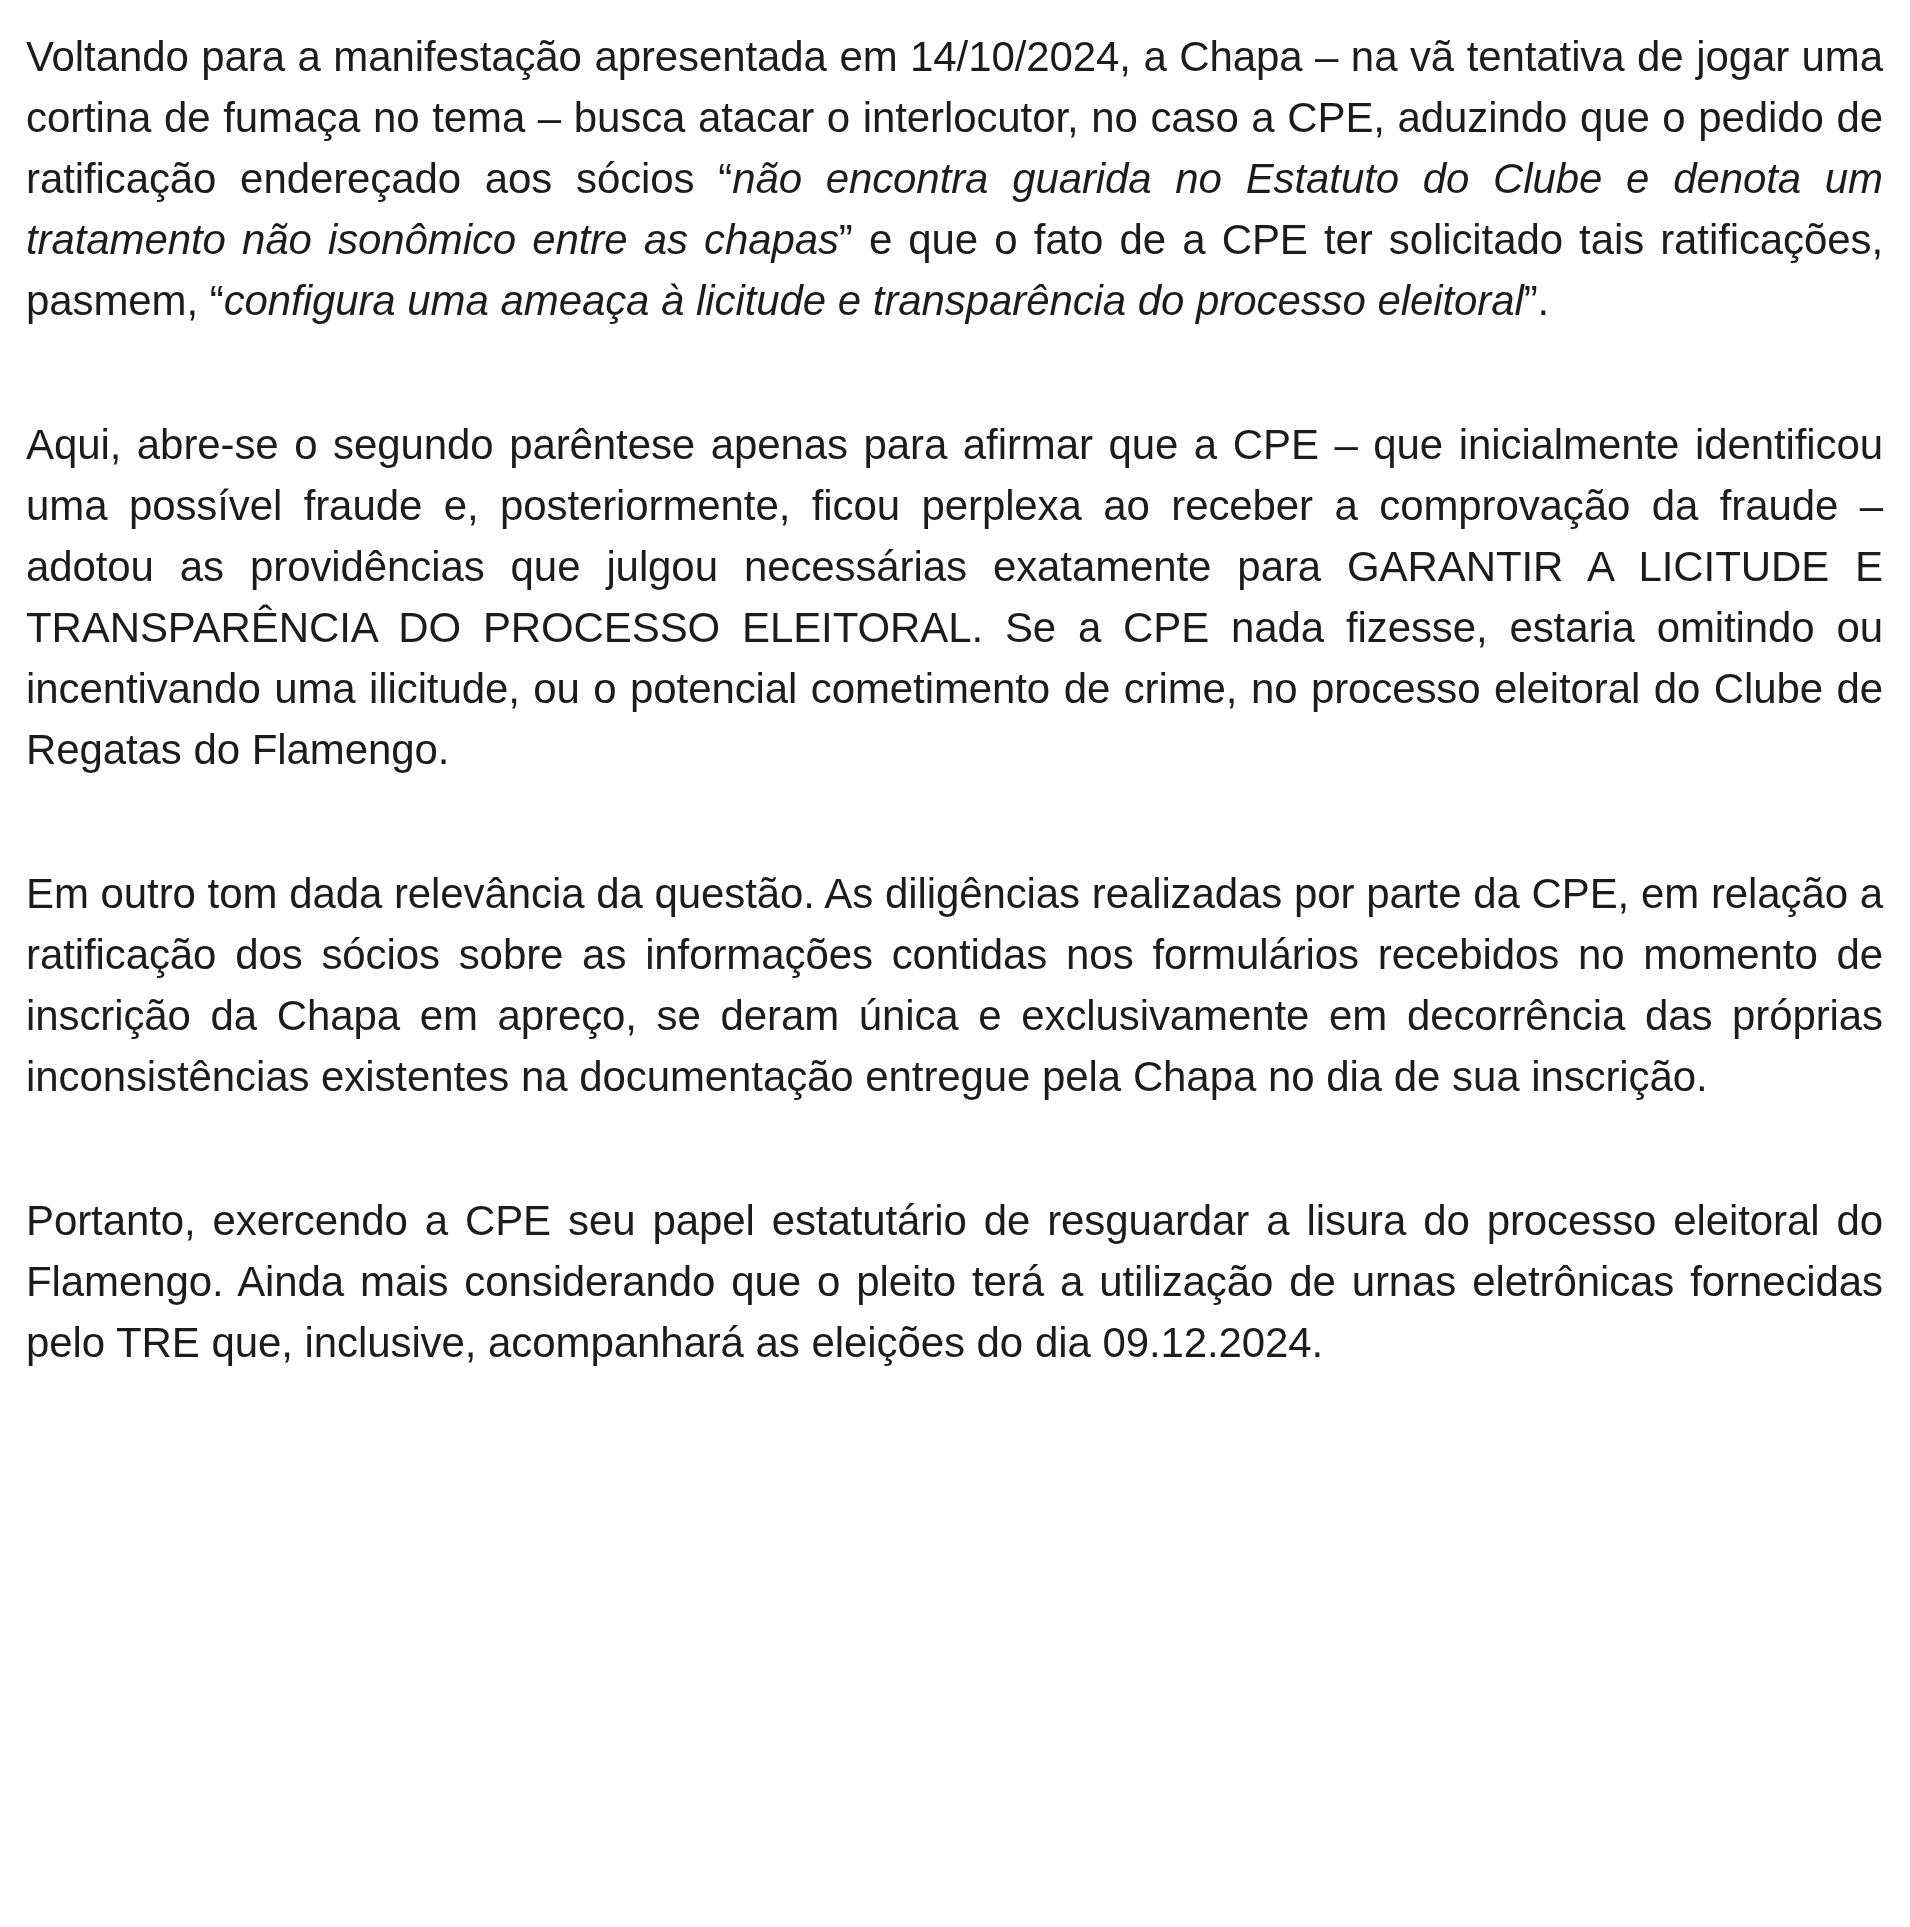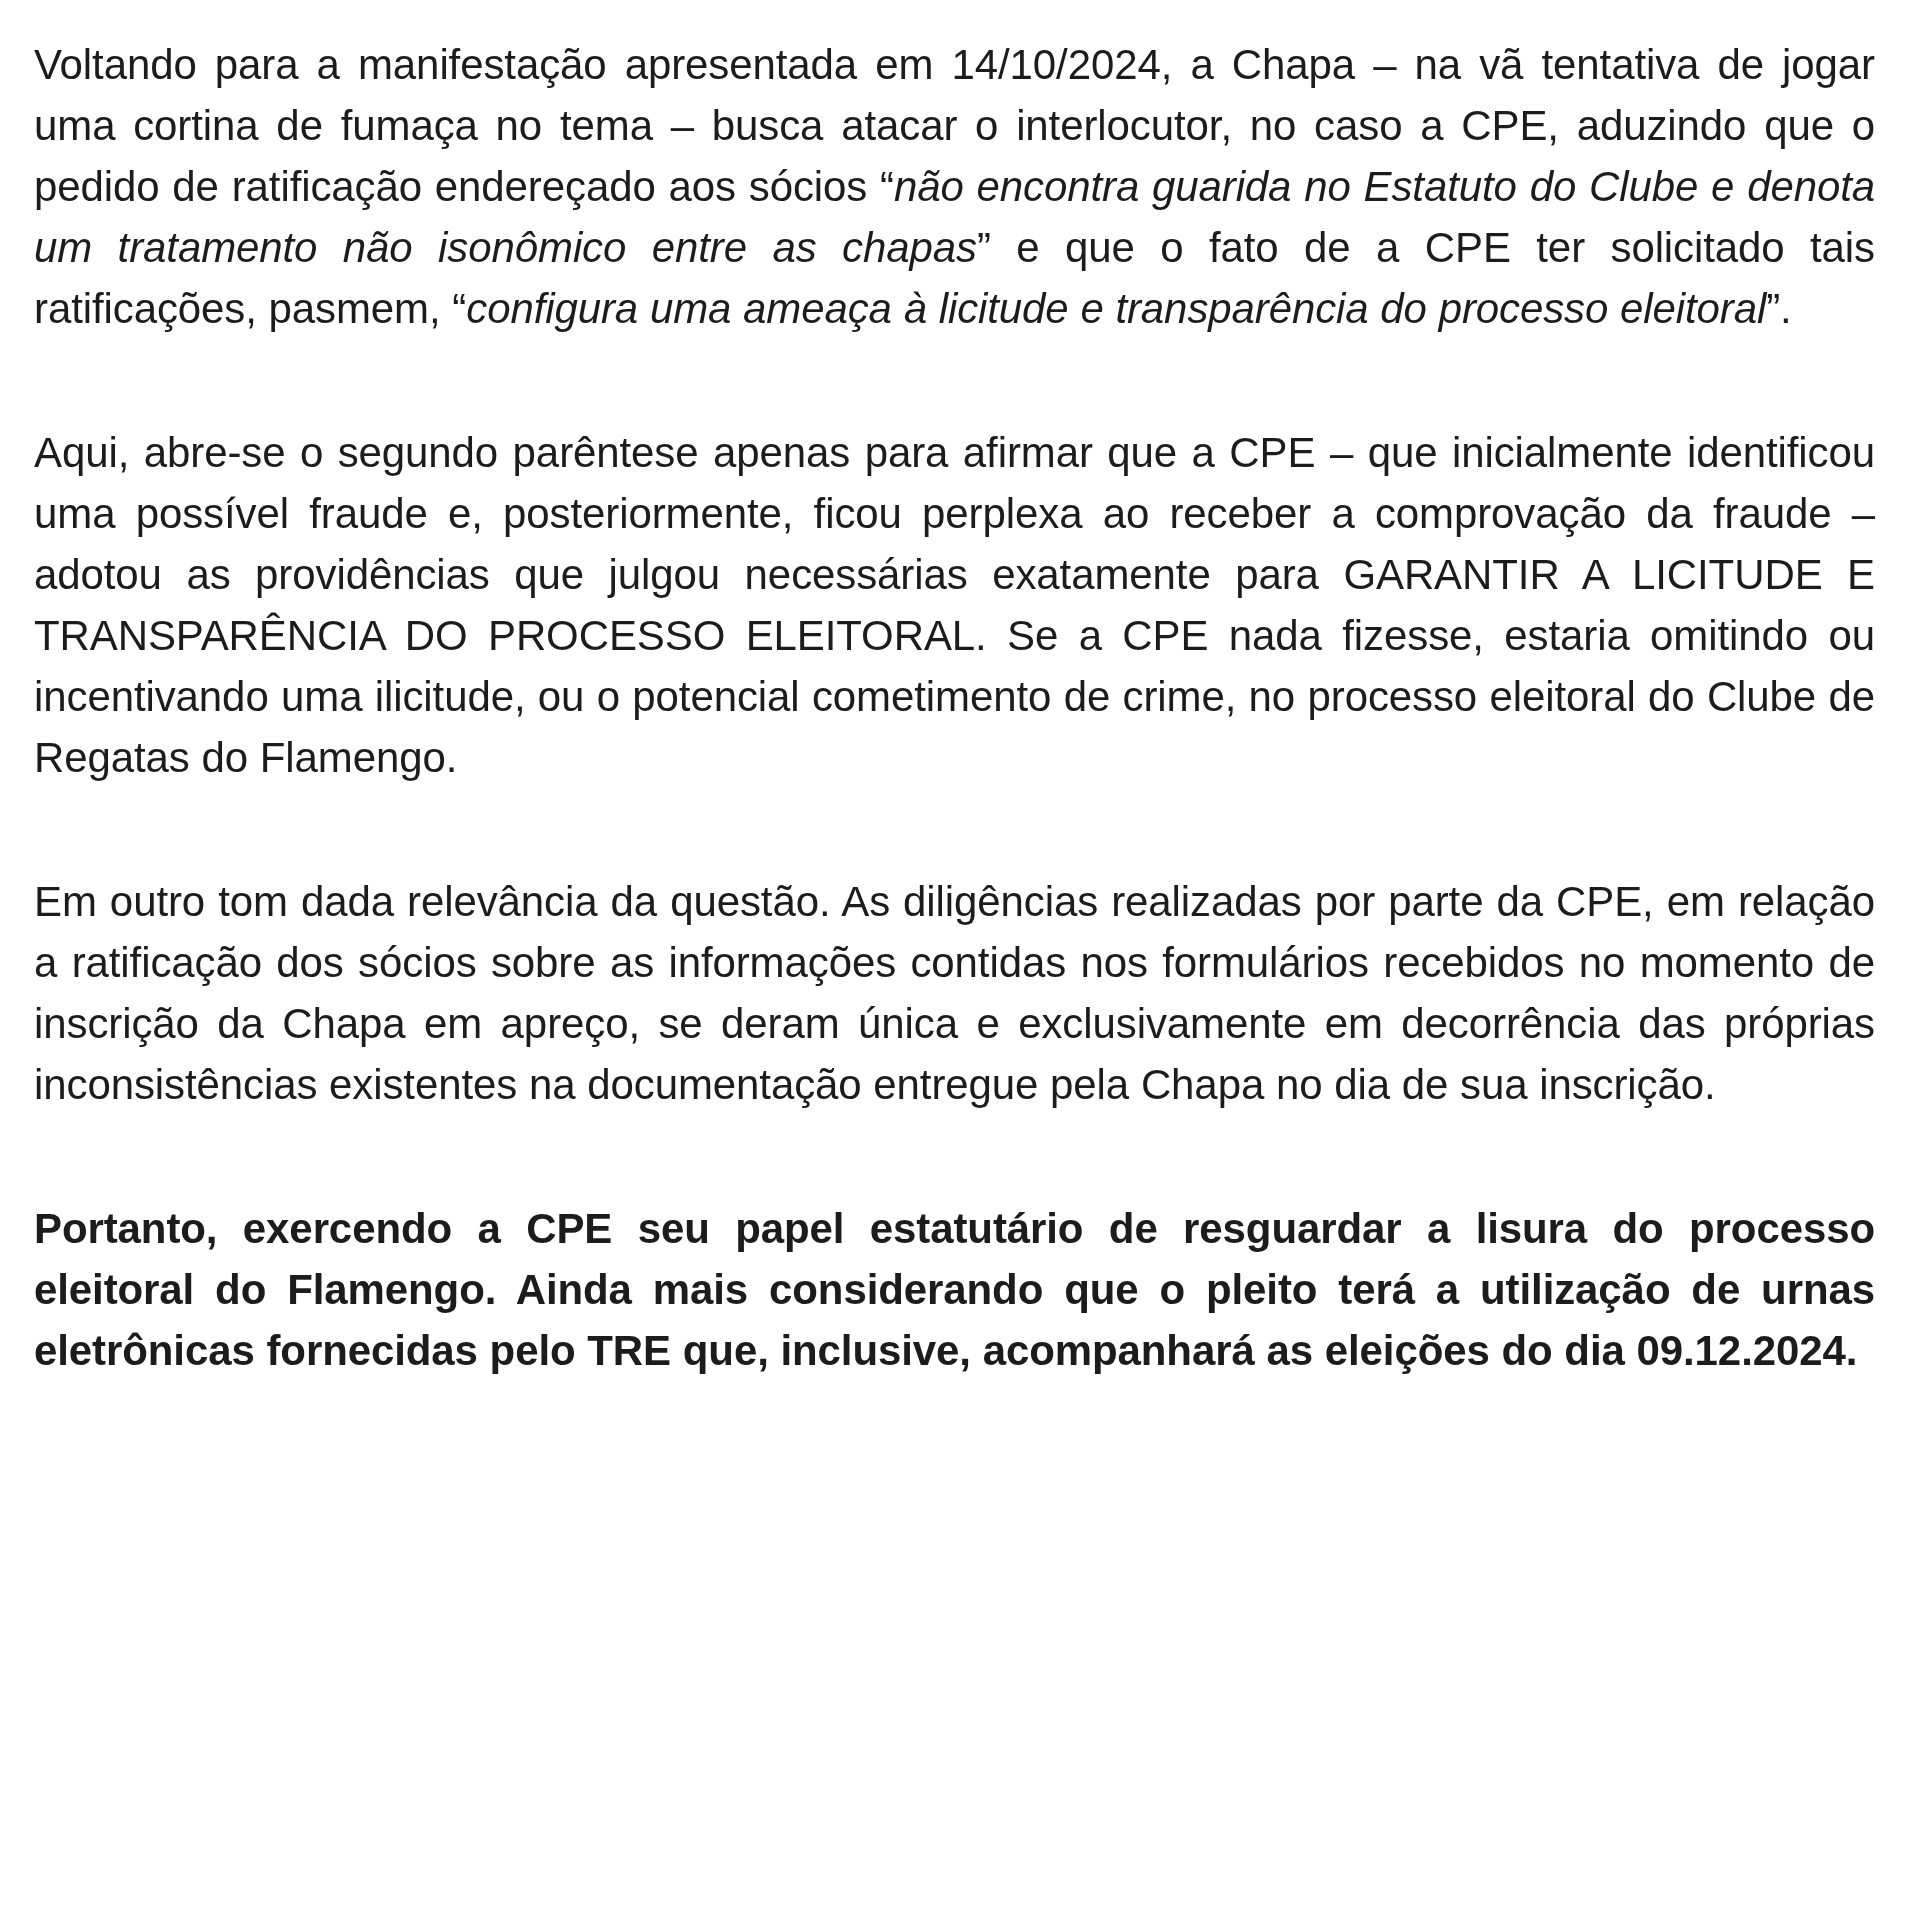--- a/index.html
+++ b/index.html
@@ -14,21 +14,21 @@
     height: 1927px;
     font-family: "Liberation Sans", sans-serif;
     -webkit-font-smoothing: antialiased;
   }
 
   .page {
     box-sizing: border-box;
     width: 1910px;
     height: 1927px;
     background: #ffffff;
-    padding: 8px;
+    padding: 0;
     overflow: hidden;
   }
 
   .doc-body {
     box-sizing: border-box;
     margin: 0;
     padding: 26px 27px 0 26px;
   }
 
   p.para {
@@ -39,21 +39,20 @@
     line-height: 61px;
     text-align: justify;
     text-justify: inter-word;
     letter-spacing: -0.1px;
     word-spacing: 0.2px;
     font-weight: 400;
   }
 
   p.para:last-child {
     margin-bottom: 0;
-    font-weight: bold;
   }
 
   
 
   .it {
     font-style: italic;
   }
 
   .caps {
     font-style: normal;

